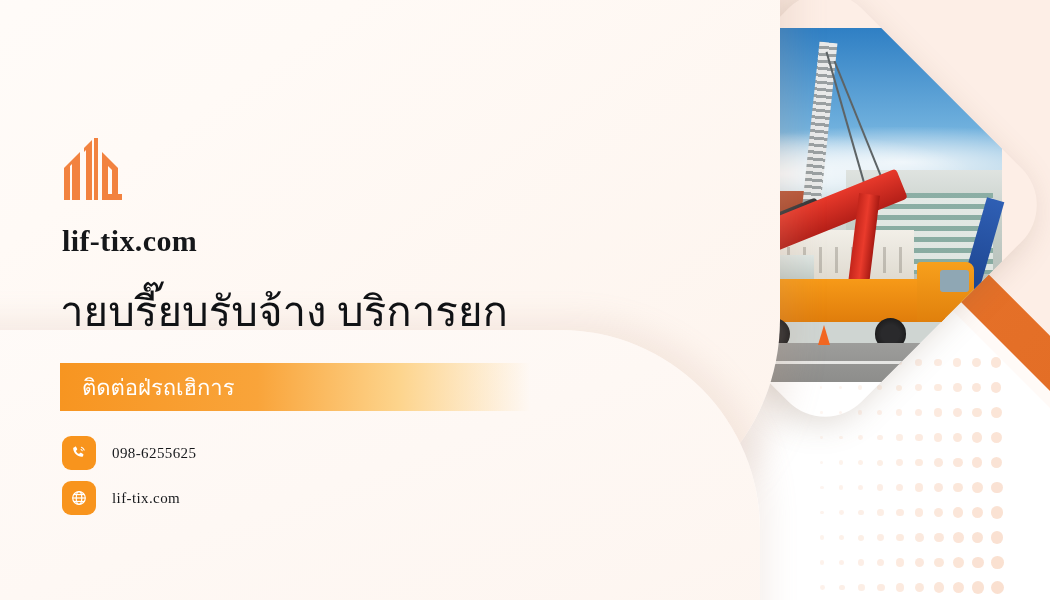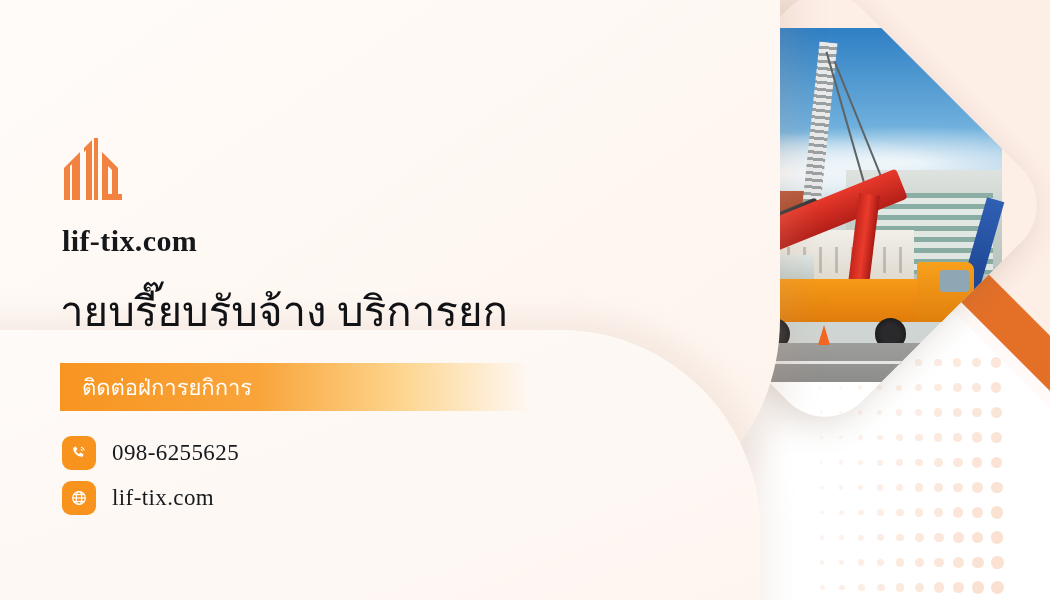--- a/index.html
+++ b/index.html
@@ -229,21 +229,21 @@
   .contact-row.r1{top:436px;}
   .contact-row.r2{top:481px;}
   .ico{
     width:34px;height:34px;border-radius:9px;
     background:#f8941d;
     display:flex;align-items:center;justify-content:center;
     flex:0 0 auto;
   }
   .ico svg{display:block;}
   .contact-text{
-    margin-left:16px;font-size:23px;color:#17191c;letter-spacing:.4px;
+    margin-left:16px;font-size:15px;color:#17191c;letter-spacing:.4px;
   }
 </style>
 </head>
 <body>
 
 <div id="banner">
 
   <div class="bg-peach-wedge"></div>
   <div class="bg-peach-thin"></div>
   <div class="bg-orange-stripe"></div>
@@ -413,21 +413,21 @@
         <path d="M38 14 L54 30 L54 62 L48 62 L48 32 L44 28 L44 56 L58 56 L58 62 L38 62 Z"></path>
       </g>
     </svg>
   </div>
 
   <div class="brand-name">lif-tix.com</div>
 
   <div class="headline">ายบรี๊ยบรับจ้าง บริการยก</div>
 
   <div class="cta-bar">
-    <span class="cta-text">ติดต่อฝ่การยกิการ</span>
+    <span class="cta-text">ติดต่อฝ่รถเฮิการ</span>
   </div>
 
   <div class="contact-row r1">
     <span class="ico">
       <svg width="18" height="18" viewBox="0 0 24 24" fill="#fff">
         <path d="M6.6 3.3c.5-.2 1.1 0 1.4.5l1.5 2.6c.3.5.2 1.1-.2 1.5l-1 .9c-.2.2-.3.5-.2.8.6 1.6 1.9 2.9 3.5 3.5.3.1.6 0 .8-.2l.9-1c.4-.4 1-.5 1.5-.2l2.6 1.5c.5.3.7.9.5 1.4l-.7 1.6c-.2.5-.7.8-1.3.8C9.6 17 5 12.4 4.2 6.1c0-.6.3-1.1.8-1.3l1.6-.7z"></path>
         <path d="M14.6 4.2a.7.7 0 0 1 .9-.4 6.6 6.6 0 0 1 4 4 .7.7 0 1 1-1.3.5 5.2 5.2 0 0 0-3.2-3.2.7.7 0 0 1-.4-.9z"></path>
         <path d="M14.1 7.1a.6.6 0 0 1 .8-.3 3.9 3.9 0 0 1 2.1 2.1.6.6 0 1 1-1.1.5 2.7 2.7 0 0 0-1.5-1.5.6.6 0 0 1-.3-.8z"></path>
       </svg>
     </span>

